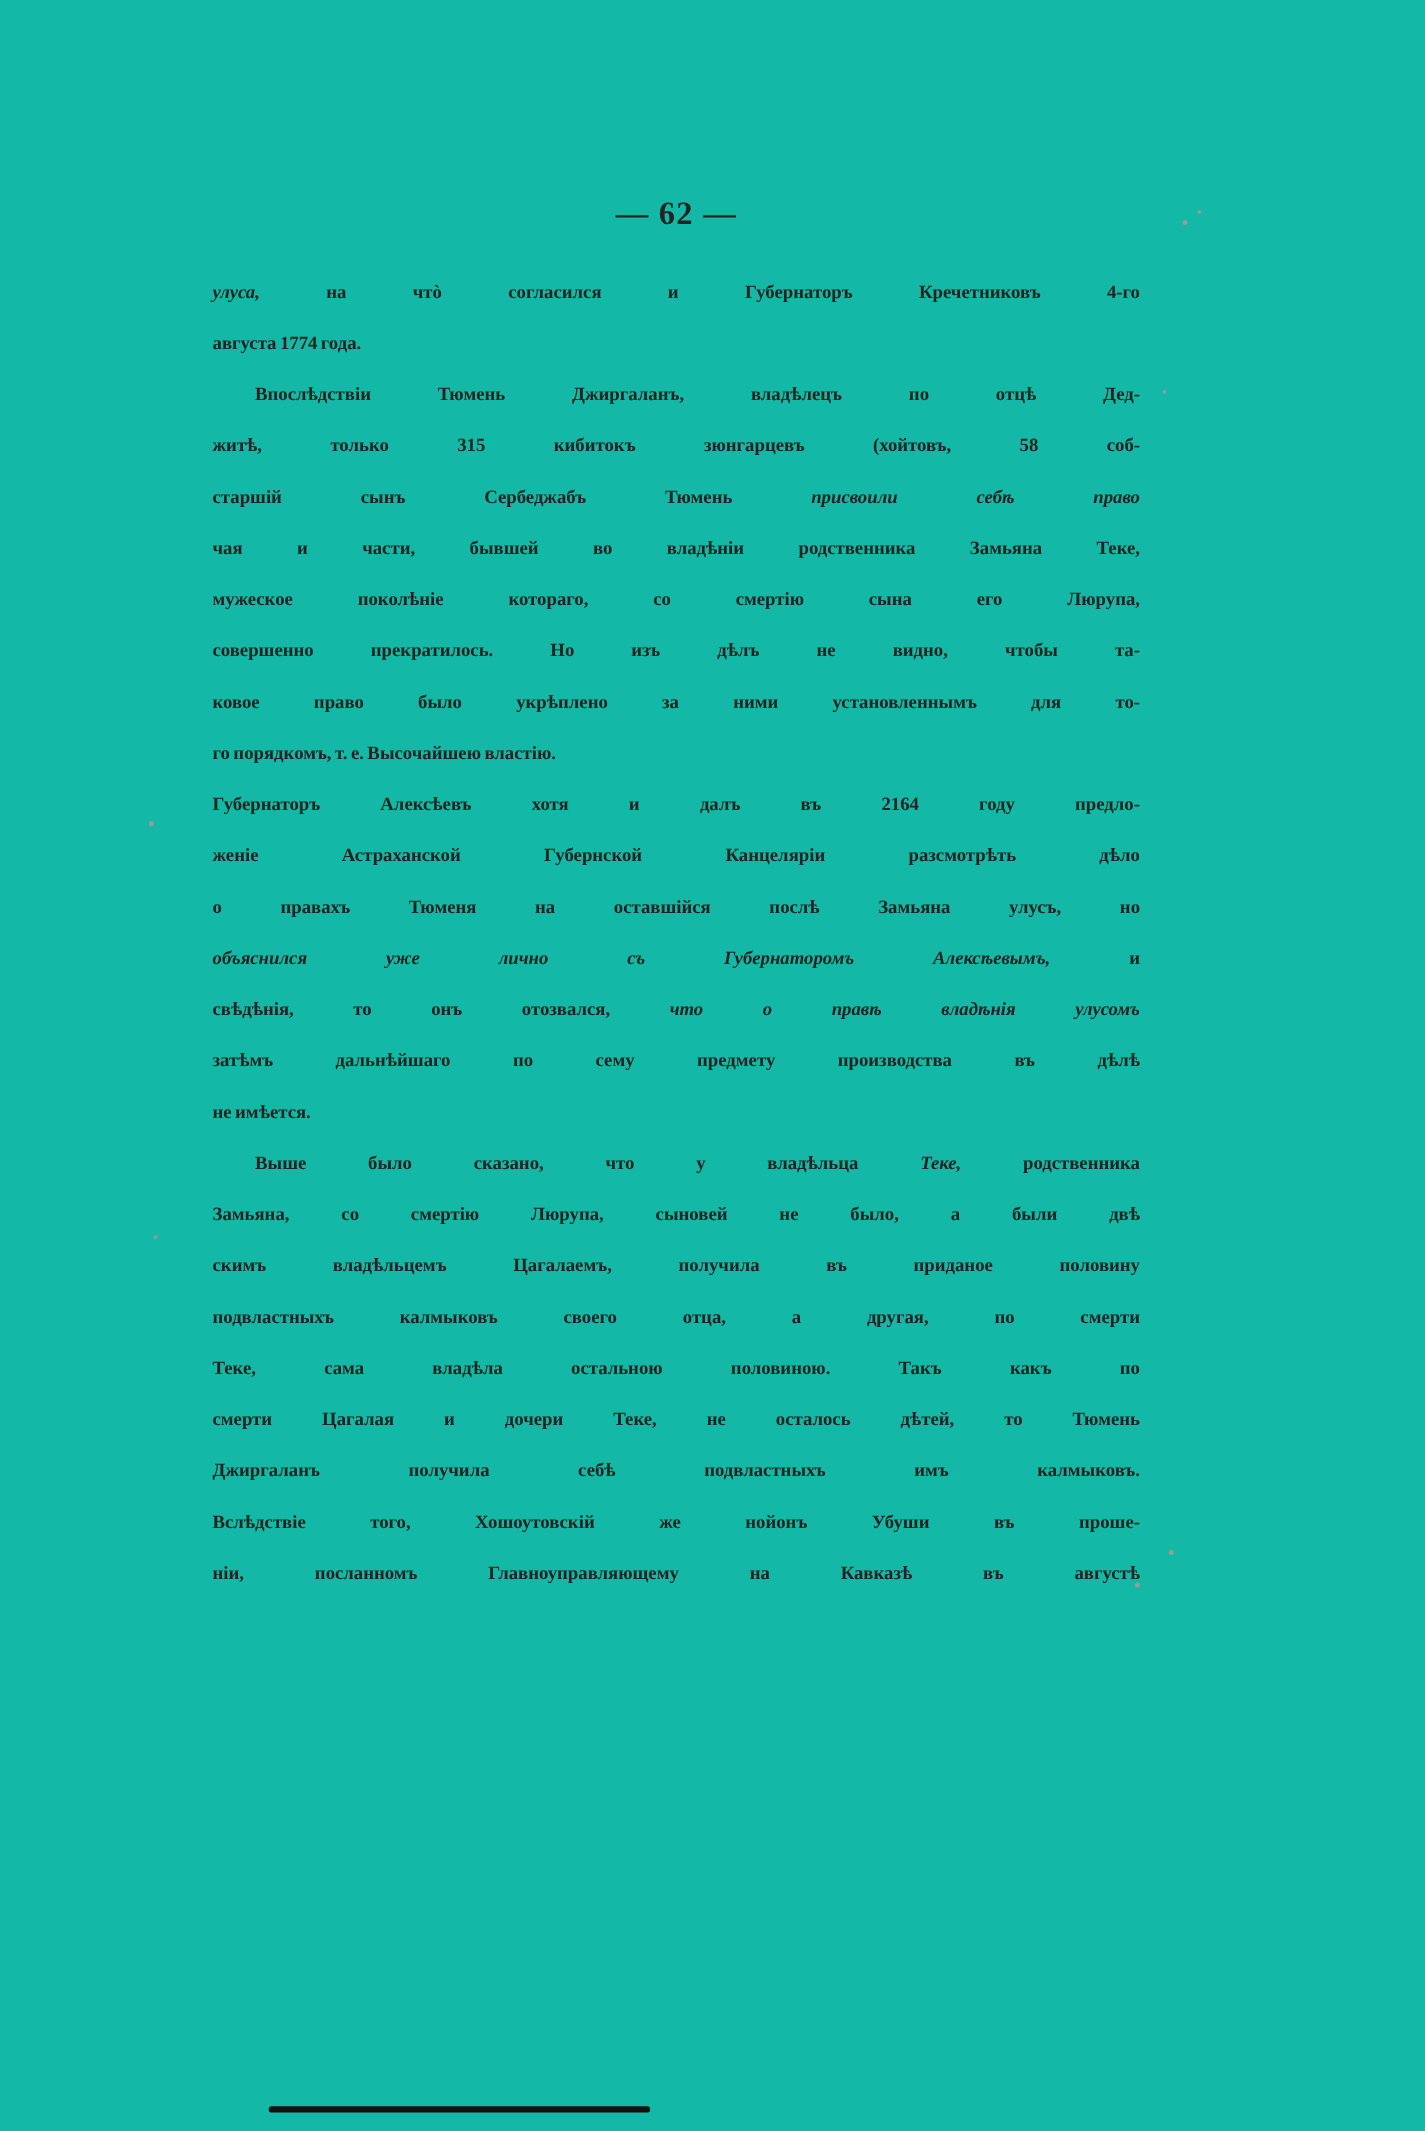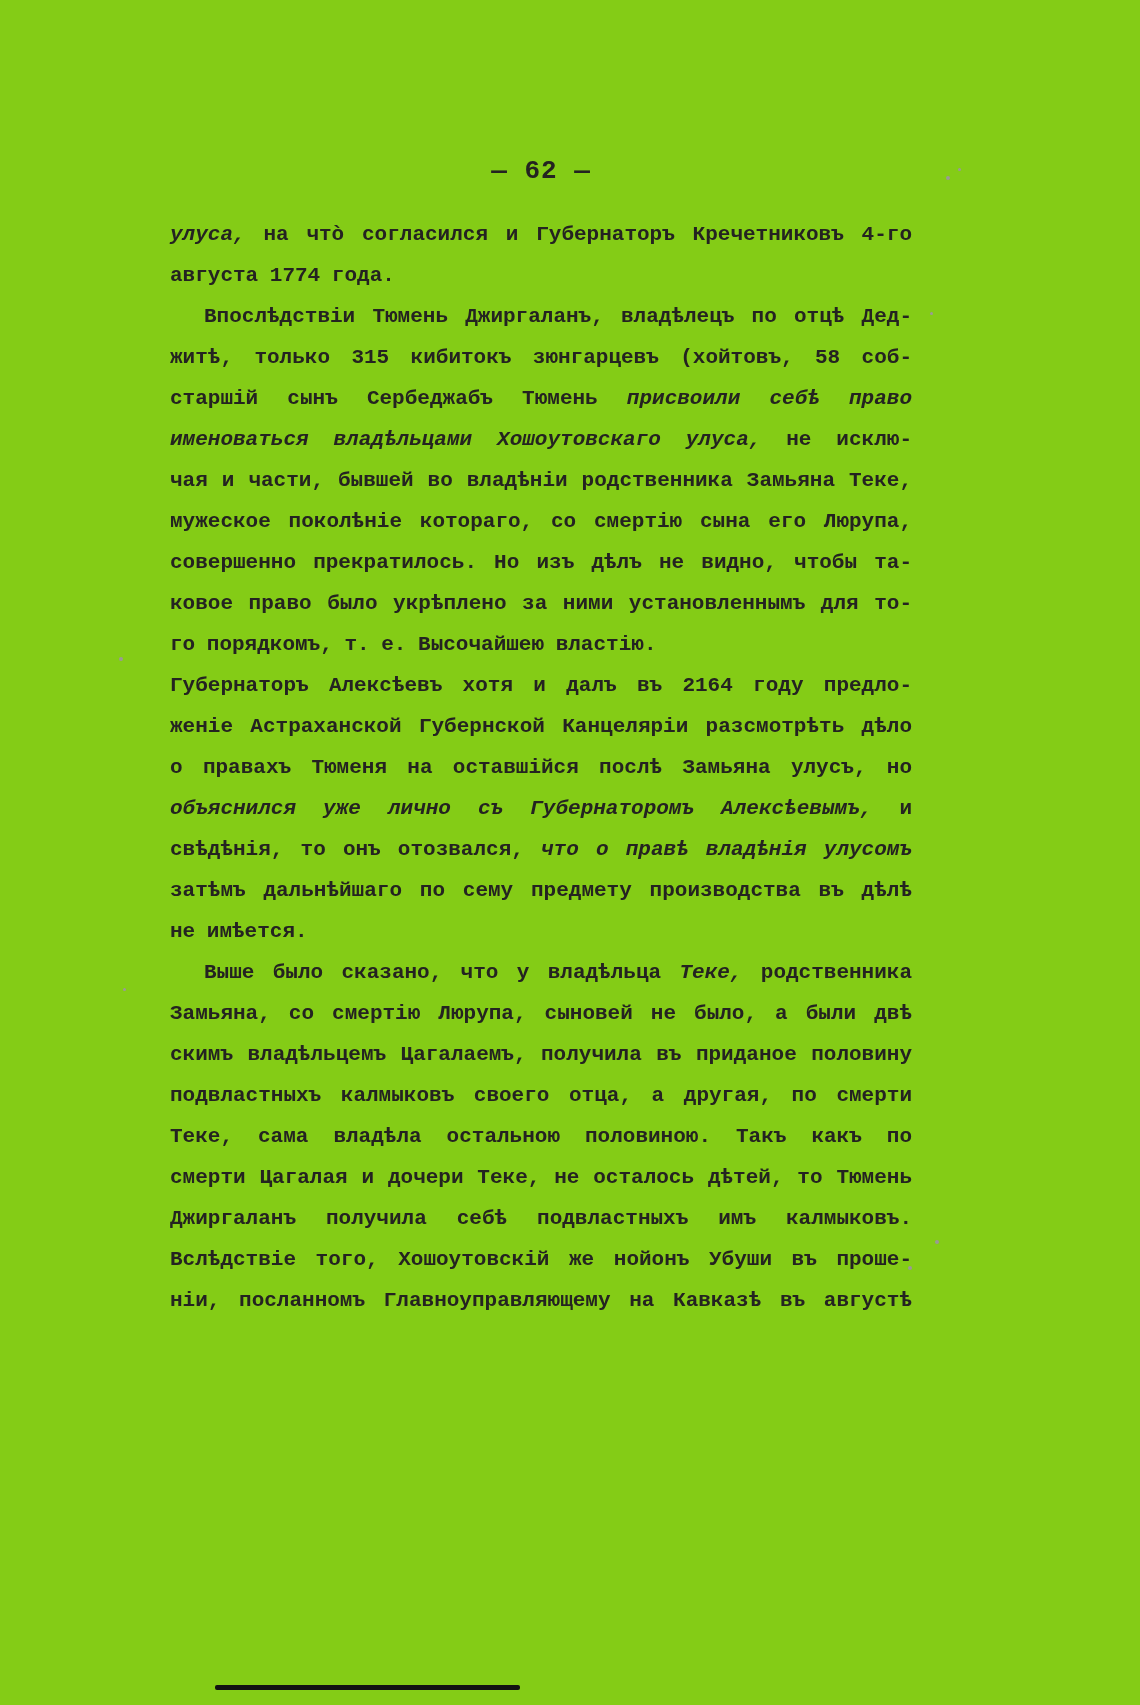--- a/index.html
+++ b/index.html
@@ -1,40 +1,40 @@
 <!DOCTYPE html>
 <html><head>
 <meta charset="utf-8">
 <style>
   html,body{margin:0;padding:0;background:#e9e9e6;}
   .page{
     position:relative;
     width:1140px;height:1705px;
-    background:#84cc16;
-    font-family:Liberation Mono, monospace;
+    background:#14b8a6;
+    font-family:Liberation Serif, serif;
     color:#242321;
     overflow:hidden;
     margin:0 auto;
   }
   .page-number{
     position:absolute;
     left:170px;top:156px;width:742px;
     text-align:center;
     font-size:26px;
     font-weight:bold;
     letter-spacing:1px;
   }
   .text-block{
     position:absolute;
     left:170px;top:214px;width:742px;
   }
   .line{
     height:41px;
     line-height:41px;
-    font-size:21px;
+    font-size:15px;
     font-weight:bold;
     text-align:justify;
     text-align-last:justify;
     word-spacing:-1px;
     overflow:visible;
   }
   .line.last{text-align-last:left;}
   .line.indent{padding-left:34px;}
   .seg{white-space:normal;}
   .it{font-style:italic;}
@@ -60,21 +60,20 @@
 
   <div class="text-block">
       <div>
         <div class="line"><span class="seg it">улуса,</span><span class="seg"> на чтò согласился и Губернаторъ Кречетниковъ 4-го</span></div>
         <div class="line last"><span class="seg">августа 1774 года.</span></div>
       </div>
       <div>
         <div class="line indent"><span class="seg">Впослѣдствіи Тюмень Джиргаланъ, владѣлецъ по отцѣ Дед-</span></div>
         <div class="line"><span class="seg">житѣ, только 315 кибитокъ зюнгарцевъ (хойтовъ, 58 соб-</span></div>
         <div class="line"><span class="seg">старшій сынъ Сербеджабъ Тюмень </span><span class="seg it">присвоили себѣ право</span></div>
-        <div class="line"><span class="seg it">именоваться владѣльцами Хошоутовскаго улуса,</span><span class="seg"> не исклю-</span></div>
         <div class="line"><span class="seg">чая и части, бывшей во владѣніи родственника Замьяна Теке,</span></div>
         <div class="line"><span class="seg">мужеское поколѣніе котораго, со смертію сына его Люрупа,</span></div>
         <div class="line"><span class="seg">совершенно прекратилось. Но изъ дѣлъ не видно, чтобы та-</span></div>
         <div class="line"><span class="seg">ковое право было укрѣплено за ними установленнымъ для то-</span></div>
         <div class="line last"><span class="seg">го порядкомъ, т. е. Высочайшею властію.</span></div>
       </div>
       <div>
         <div class="line"><span class="seg">Губернаторъ Алексѣевъ хотя и далъ въ 2164 году предло-</span></div>
         <div class="line"><span class="seg">женіе Астраханской Губернской Канцеляріи разсмотрѣть дѣло</span></div>
         <div class="line"><span class="seg">о правахъ Тюменя на оставшійся послѣ Замьяна улусъ, но</span></div>

